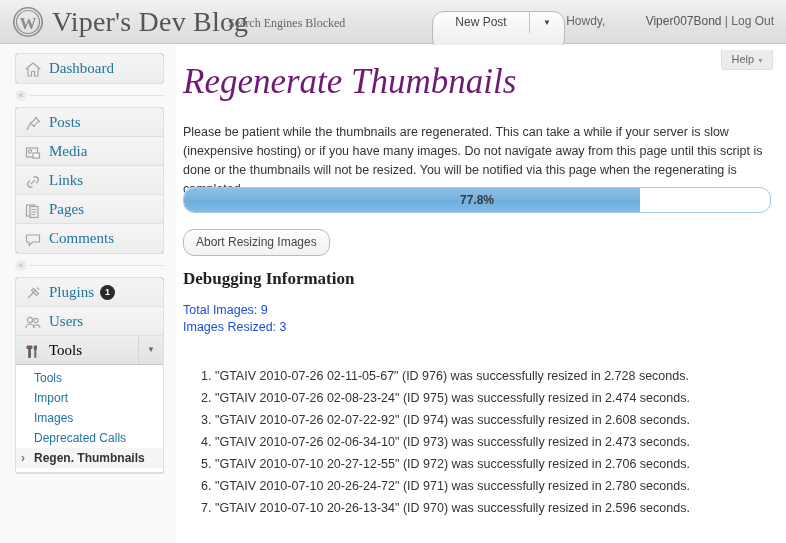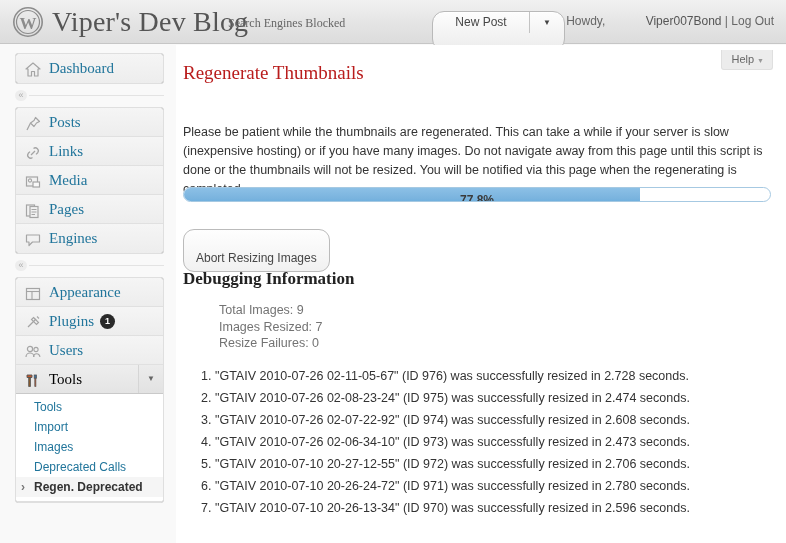--- a/index.html
+++ b/index.html
@@ -183,38 +183,39 @@
     border-top: none;
     border-radius: 0 0 3px 3px;
     font-size: 11px; color: #666;
     white-space: nowrap;
   }
   #help-btn .caret { font-size: 7px; color: #999; margin-left: 3px; }
 
   #page-title {
     position: absolute; left: 7px; top: 17px;
     font-family: "Liberation Serif", serif;
-    font-size: 19px;
+    font-style: italic;
+    font-size: 35px;
     font-weight: normal;
-    color: #b91c1c;
+    color: #701a75;
     margin: 0;
     white-space: nowrap;
   }
 
   #intro {
     position: absolute; left: 7px; top: 65px;
     width: 590px;
     font-size: 12.5px;
     line-height: 19px;
     color: #333;
   }
 
   #progressbar {
     position: absolute; left: 7px; top: 142px;
-    width: 588px; height: 15px;
+    width: 588px; height: 26px;
     border: 1px solid #a6c9e2;
     border-radius: 11px;
     background: #fff;
     overflow: hidden;
   }
   #progressbar-fill {
     position: absolute; left: 0; top: 0;
     height: 24px;
     background: linear-gradient(to bottom, #8cc0e6 0%, #79b3de 45%, #6fafdd 55%, #83bbe6 100%);
   }
@@ -223,21 +224,21 @@
     width: 100%; height: 24px;
     line-height: 24px;
     text-align: center;
     font-size: 12px;
     font-weight: bold;
     color: #3a3a3a;
   }
 
   #abort-btn {
     position: absolute; left: 7px; top: 184px;
-    padding: 21px 12px 6px;
+    padding: 5px 12px 6px;
     border: 1px solid #bbb;
     border-radius: 11px;
     background: linear-gradient(to bottom,#fefefe,#f1f1f1);
     font-size: 12px;
     color: #464646;
     white-space: nowrap;
   }
 
   #debug-title {
     position: absolute; left: 7px; top: 224px;
@@ -247,22 +248,21 @@
     font-weight: bold;
     color: #222;
     white-space: nowrap;
     text-align: center;
   }
 
   #stats {
     position: absolute; left: 7px; top: 257px;
     font-size: 12.5px;
     line-height: 16.5px;
-    color: #737373;
-    margin-left: 36px;
+    color: #1d4ed8;
   }
 
   #results {
     position: absolute; left: 7px; top: 320px;
     width: 595px;
     margin: 0;
     padding: 0 0 0 32px;
     list-style: decimal;
     font-size: 12.5px;
   }
@@ -320,75 +320,65 @@
         <svg viewBox="0 0 18 18" width="18" height="18">
           <path d="M11.5 2.5 L15.5 6.5 L12.5 8 L10 11.5 L6.5 8 L10 5.5 Z" fill="none" stroke="#777" stroke-width="1.2" stroke-linejoin="round"></path>
           <line x1="6.5" y1="8" x2="3" y2="15" stroke="#777" stroke-width="1.2"></line>
         </svg>
       </span>
       <span>Posts</span>
     </div>
     <div class="menu-item">
       <span class="ico">
         <svg viewBox="0 0 18 18" width="18" height="18">
+          <rect x="2.5" y="4" width="11" height="9" fill="none" stroke="#777" stroke-width="1.2"></rect>
+          <circle cx="6" cy="7.5" r="1.6" fill="none" stroke="#777" stroke-width="1.1"></circle>
+          <rect x="9" y="9" width="6.5" height="5" fill="#fff" stroke="#777" stroke-width="1.2"></rect>
+        </svg>
+      </span>
+      <span>Media</span>
+    </div>
+    <div class="menu-item">
+      <span class="ico">
+        <svg viewBox="0 0 18 18" width="18" height="18">
           <path d="M7 11 L11 7" stroke="#777" stroke-width="1.3"></path>
           <path d="M9.5 4.5 a3 3 0 0 1 4.2 4.2 l-1.7 1.7" fill="none" stroke="#777" stroke-width="1.3"></path>
           <path d="M8.5 13.5 a3 3 0 0 1 -4.2 -4.2 l1.7 -1.7" fill="none" stroke="#777" stroke-width="1.3"></path>
         </svg>
       </span>
       <span>Links</span>
-    </div>
-    <div class="menu-item">
-      <span class="ico">
-        <svg viewBox="0 0 18 18" width="18" height="18">
-          <rect x="2.5" y="4" width="11" height="9" fill="none" stroke="#777" stroke-width="1.2"></rect>
-          <circle cx="6" cy="7.5" r="1.6" fill="none" stroke="#777" stroke-width="1.1"></circle>
-          <rect x="9" y="9" width="6.5" height="5" fill="#fff" stroke="#777" stroke-width="1.2"></rect>
-        </svg>
-      </span>
-      <span>Media</span>
     </div>
     <div class="menu-item">
       <span class="ico">
         <svg viewBox="0 0 18 18" width="18" height="18">
           <rect x="2.5" y="3" width="8" height="11" fill="none" stroke="#777" stroke-width="1.2"></rect>
           <rect x="6" y="4.5" width="8" height="11" fill="#f1f1f1" stroke="#777" stroke-width="1.2"></rect>
           <line x1="7.5" y1="7.5" x2="12.5" y2="7.5" stroke="#777" stroke-width="1"></line>
           <line x1="7.5" y1="10" x2="12.5" y2="10" stroke="#777" stroke-width="1"></line>
           <line x1="7.5" y1="12.5" x2="11" y2="12.5" stroke="#777" stroke-width="1"></line>
         </svg>
       </span>
       <span>Pages</span>
     </div>
     <div class="menu-item">
       <span class="ico">
         <svg viewBox="0 0 18 18" width="18" height="18">
           <path d="M2.5 4 h13 v7 h-7 l-3.5 3.5 v-3.5 h-2.5 z" fill="none" stroke="#777" stroke-width="1.2" stroke-linejoin="round"></path>
         </svg>
       </span>
-      <span>Engines</span>
+      <span>Comments</span>
     </div>
   </div>
 
   <div class="sep">
     <div class="line"></div>
     <div class="chev">«</div>
   </div>
 
   <div class="menu-group">
-    <div class="menu-item">
-      <span class="ico">
-        <svg viewBox="0 0 18 18" width="18" height="18">
-          <rect x="2.5" y="3.5" width="13" height="11" fill="none" stroke="#777" stroke-width="1.2"></rect>
-          <line x1="2.5" y1="6.5" x2="15.5" y2="6.5" stroke="#777" stroke-width="1.1"></line>
-          <line x1="8" y1="6.5" x2="8" y2="14.5" stroke="#777" stroke-width="1.1"></line>
-        </svg>
-      </span>
-      <span>Appearance</span>
-    </div>
 
     <div class="menu-item">
       <span class="ico">
         <svg viewBox="0 0 18 18" width="18" height="18">
           <path d="M4 13 L8 9 L12 5" stroke="#777" stroke-width="1.3" fill="none"></path>
           <path d="M9.5 3.5 l5 5 -2 2 -5 -5 z" fill="none" stroke="#777" stroke-width="1.2"></path>
           <line x1="13" y1="2.5" x2="15" y2="4.5" stroke="#777" stroke-width="1.1"></line>
         </svg>
       </span>
       <span>Plugins</span><span class="badge">1</span>
@@ -426,21 +416,21 @@
       <div class="submenu-item">
         <span>Import</span>
       </div>
       <div class="submenu-item">
         <span>Images</span>
       </div>
       <div class="submenu-item">
         <span>Deprecated Calls</span>
       </div>
       <div class="submenu-item active">
-        <span>Regen. Deprecated</span>
+        <span>Regen. Thumbnails</span>
       </div>
     </div>
 
   </div>
 </div>
 
 <div id="main">
 
   <div id="help-btn"><span>Help</span><span class="caret">▼</span></div>
 
@@ -452,22 +442,21 @@
     <div id="progressbar-fill" style="width: 77.8%;"></div>
     <div id="progressbar-label">77.8%</div>
   </div>
 
   <div id="abort-btn">Abort Resizing Images</div>
 
   <h2 id="debug-title">Debugging Information</h2>
 
   <div id="stats">
     <div>Total Images: 9</div>
-    <div>Images Resized: 7</div>
-    <div>Resize Failures: 0</div>
+    <div>Images Resized: 3</div>
   </div>
 
   <ol id="results">
     <li>"GTAIV 2010-07-26 02-11-05-67" (ID 976) was successfully resized in 2.728 seconds.</li>
     <li>"GTAIV 2010-07-26 02-08-23-24" (ID 975) was successfully resized in 2.474 seconds.</li>
     <li>"GTAIV 2010-07-26 02-07-22-92" (ID 974) was successfully resized in 2.608 seconds.</li>
     <li>"GTAIV 2010-07-26 02-06-34-10" (ID 973) was successfully resized in 2.473 seconds.</li>
     <li>"GTAIV 2010-07-10 20-27-12-55" (ID 972) was successfully resized in 2.706 seconds.</li>
     <li>"GTAIV 2010-07-10 20-26-24-72" (ID 971) was successfully resized in 2.780 seconds.</li>
     <li>"GTAIV 2010-07-10 20-26-13-34" (ID 970) was successfully resized in 2.596 seconds.</li>

